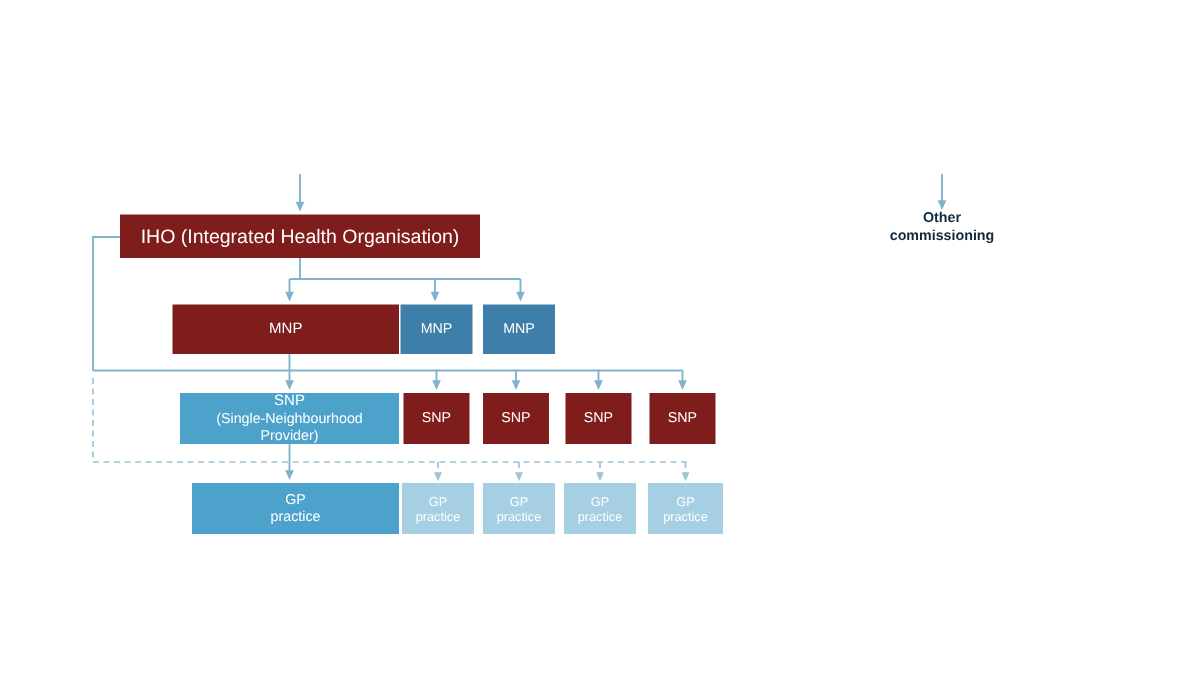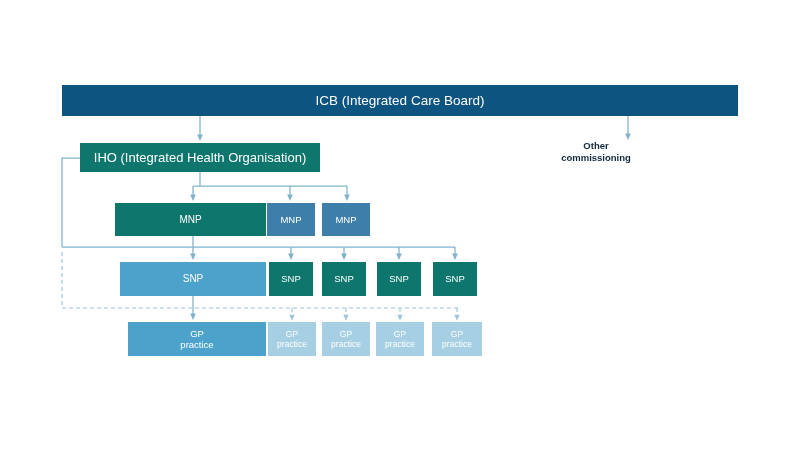--- a/index.html
+++ b/index.html
@@ -19,21 +19,21 @@
     text-align:center;
     color:#ffffff;
     line-height:1.18;
     box-sizing:border-box;
     padding:2px 4px;
   }
   .node .sub{display:block;}
 
   
   .tone-icb   {background:#0d5480;}
-  .tone-dark  {background:#0f766e;}
+  .tone-dark  {background:#7f1d1d;}
   .tone-mid   {background:#3d7fa8;}
   .tone-light {background:#4da2cc;}
   .tone-pale  {background:#a6cfe3;}
 
   
   #icb{
     left:62px;top:85px;width:676px;height:31px;
     font-size:13.5px;
   }
   #iho{
@@ -60,21 +60,21 @@
   #snp-5{left:433px;top:262px;width:44px;height:34px;font-size:9.5px;}
 
   #gp-main{left:128px;top:322px;width:138px;height:34px;font-size:9.5px;}
   #gp-2{left:268px;top:322px;width:48px;height:34px;font-size:8.5px;}
   #gp-3{left:322px;top:322px;width:48px;height:34px;font-size:8.5px;}
   #gp-4{left:376px;top:322px;width:48px;height:34px;font-size:8.5px;}
   #gp-5{left:432px;top:322px;width:50px;height:34px;font-size:8.5px;}
 
   #other-comm{
     position:absolute;
-    left:536px;top:140px;width:120px;
+    left:568px;top:140px;width:120px;
     text-align:center;
     color:#10293d;
     font-size:9.5px;
     font-weight:bold;
     line-height:1.25;
   }
 </style>
 </head>
 <body>
 
@@ -119,23 +119,20 @@
     <g stroke="#9dc4d8" stroke-width="1.15" fill="none" stroke-dasharray="4,3">
       <path d="M62,252 L62,308"></path>
       <path d="M62,308 L460,308"></path>
       <path d="M292,308 L292,318" marker-end="url(#arw-d)"></path>
       <path d="M346,308 L346,318" marker-end="url(#arw-d)"></path>
       <path d="M400,308 L400,318" marker-end="url(#arw-d)"></path>
       <path d="M457,308 L457,318" marker-end="url(#arw-d)"></path>
     </g>
   </svg>
 
-  <div class="node tone-icb" id="icb">
-    <span>ICB (Integrated Care Board)</span>
-  </div>
 
   <div class="node tone-dark" id="iho">
     <span>IHO (Integrated Health Organisation)</span>
   </div>
 
   <div class="node tone-dark" id="mnp-main">
     <span>
       <span class="t1 sub">MNP</span>
     </span>
   </div>
@@ -144,20 +141,21 @@
     <span>MNP</span>
   </div>
 
   <div class="node tone-mid" id="mnp-3">
     <span>MNP</span>
   </div>
 
   <div class="node tone-light" id="snp-main">
     <span>
       <span class="t1 sub">SNP</span>
+      <span class="sub">(Single-Neighbourhood Provider)</span>
     </span>
   </div>
 
   <div class="node tone-dark" id="snp-2">
     <span>SNP</span>
   </div>
   <div class="node tone-dark" id="snp-3">
     <span>SNP</span>
   </div>
   <div class="node tone-dark" id="snp-4">

